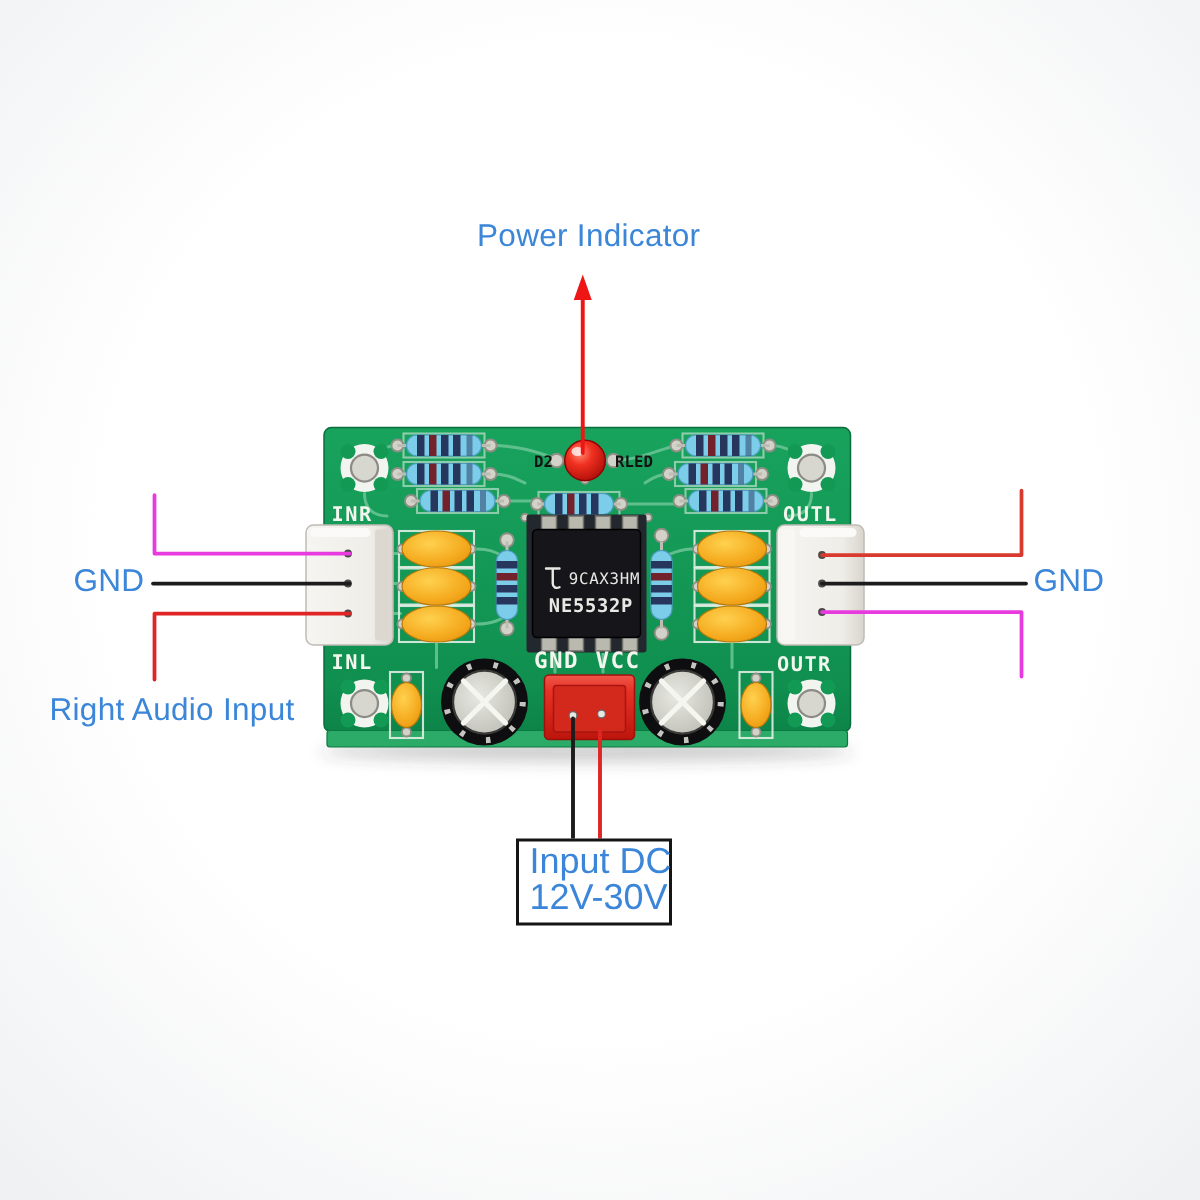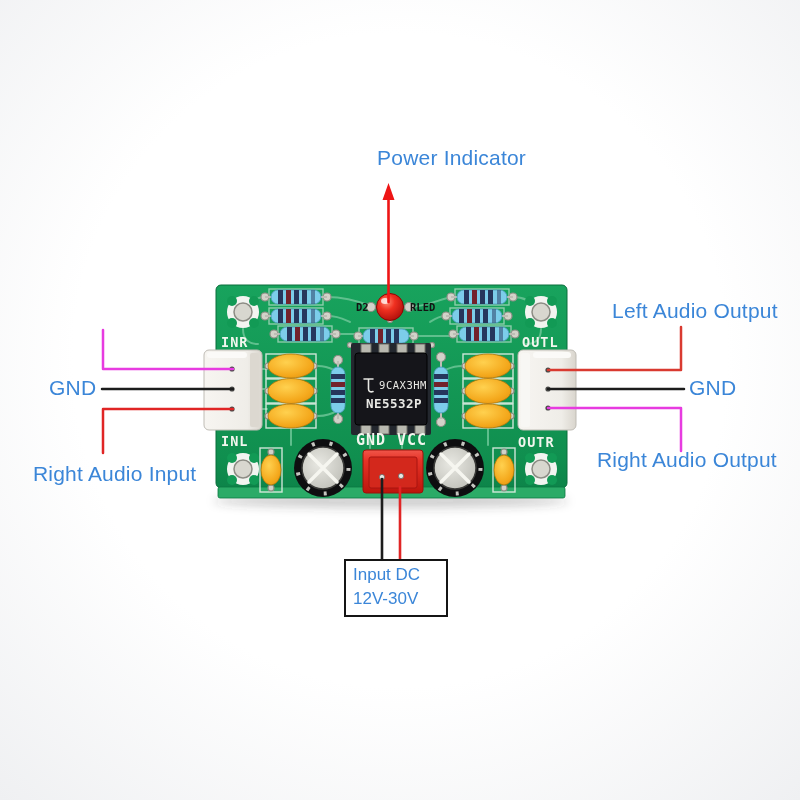--- a/index.html
+++ b/index.html
@@ -11,30 +11,30 @@
   #canvas{position:relative;width:800px;height:800px;}
   svg{position:absolute;left:0;top:0;}
   .label{
     position:absolute;
     color:#3b86d8;
     font-size:21px;
     letter-spacing:0.2px;
     white-space:nowrap;
     user-select:none;
   }
-  .label.center{text-align:right;margin-left:44px;}
+  .label.center{text-align:left;}
   #dc-box{
     position:absolute;
     left:344px;top:559px;
     width:93px;
     border:2px solid #151515;
     background:rgba(255,255,255,0.96);
     padding:2px 0 4px 7px;
     color:#3b86d8;
-    font-size:17px;
+    font-size:24px;
     line-height:24px;
     white-space:nowrap;
   }
   .silk{font-family:"DejaVu Sans Mono", monospace;font-weight:bold;fill:#f2f6ee;letter-spacing:1px;}
   .silk-dark{font-family:"DejaVu Sans Mono", monospace;font-weight:bold;fill:#131313;}
   .chiptext{font-family:"DejaVu Sans Mono", monospace;fill:#e8e8e4;letter-spacing:0.5px;}
   .trace{stroke:#6cc596;stroke-width:2;fill:none;stroke-linecap:round;opacity:0.85;}
   .pad{fill:#d2d2c9;stroke:#8e8e85;stroke-width:1.2;}
   .outline{stroke:#edf3ed;stroke-width:1.4;fill:none;opacity:0.85;}
   .outline.soft{opacity:0.55;}
@@ -400,22 +400,20 @@
     <line x1="548" y1="389" x2="684" y2="389" stroke="#1c1c1c" stroke-width="2.5"></line>
     <polyline points="548,408 681,408 681,451" stroke="#e73be0" stroke-width="2.5"></polyline>
     <line x1="382" y1="479" x2="382" y2="560" stroke="#1c1c1c" stroke-width="2.6"></line>
     <line x1="400" y1="487" x2="400" y2="560" stroke="#e02525" stroke-width="2.6"></line>
   </g>
 </svg>
 
 <div class="label center" style="left:318px;top:146px;width:164px;">Power Indicator</div>
 <div class="label" style="left:49px;top:376px;">GND</div>
 <div class="label" style="left:33px;top:462px;">Right Audio Input</div>
-<div class="label" style="left:612px;top:299px;">Left Audio Output</div>
 <div class="label" style="left:689px;top:376px;">GND</div>
-<div class="label" style="left:597px;top:448px;">Right Audio Output</div>
 
 <div id="dc-box">
   <div>Input DC</div>
   <div>12V-30V</div>
 </div>
 
 </div>
 
 </body></html>

